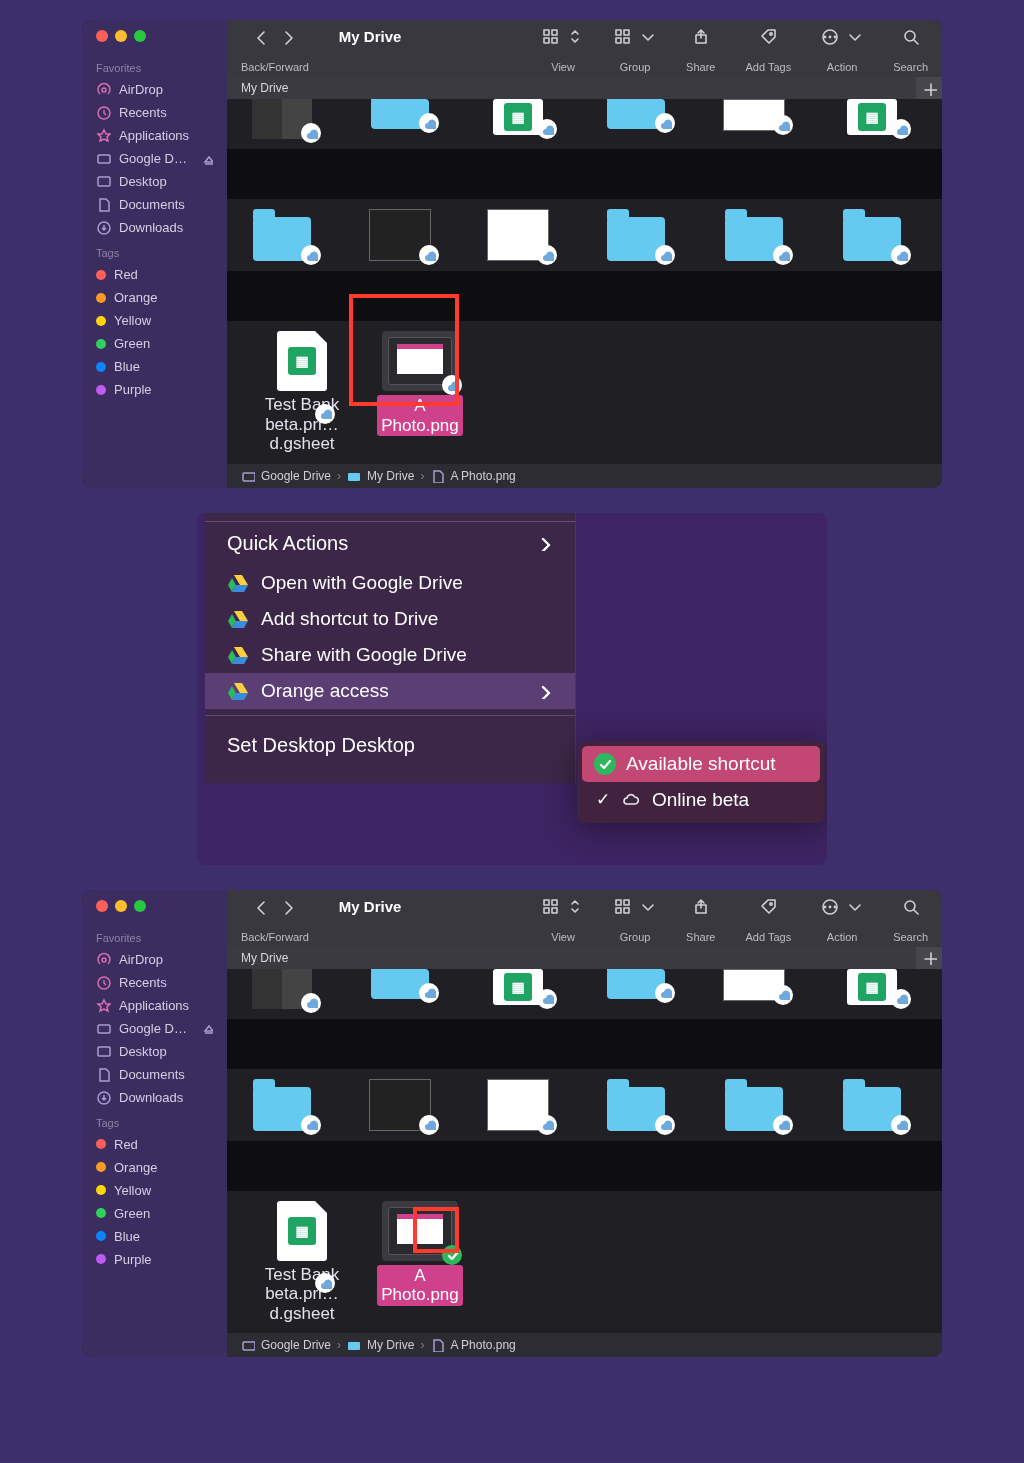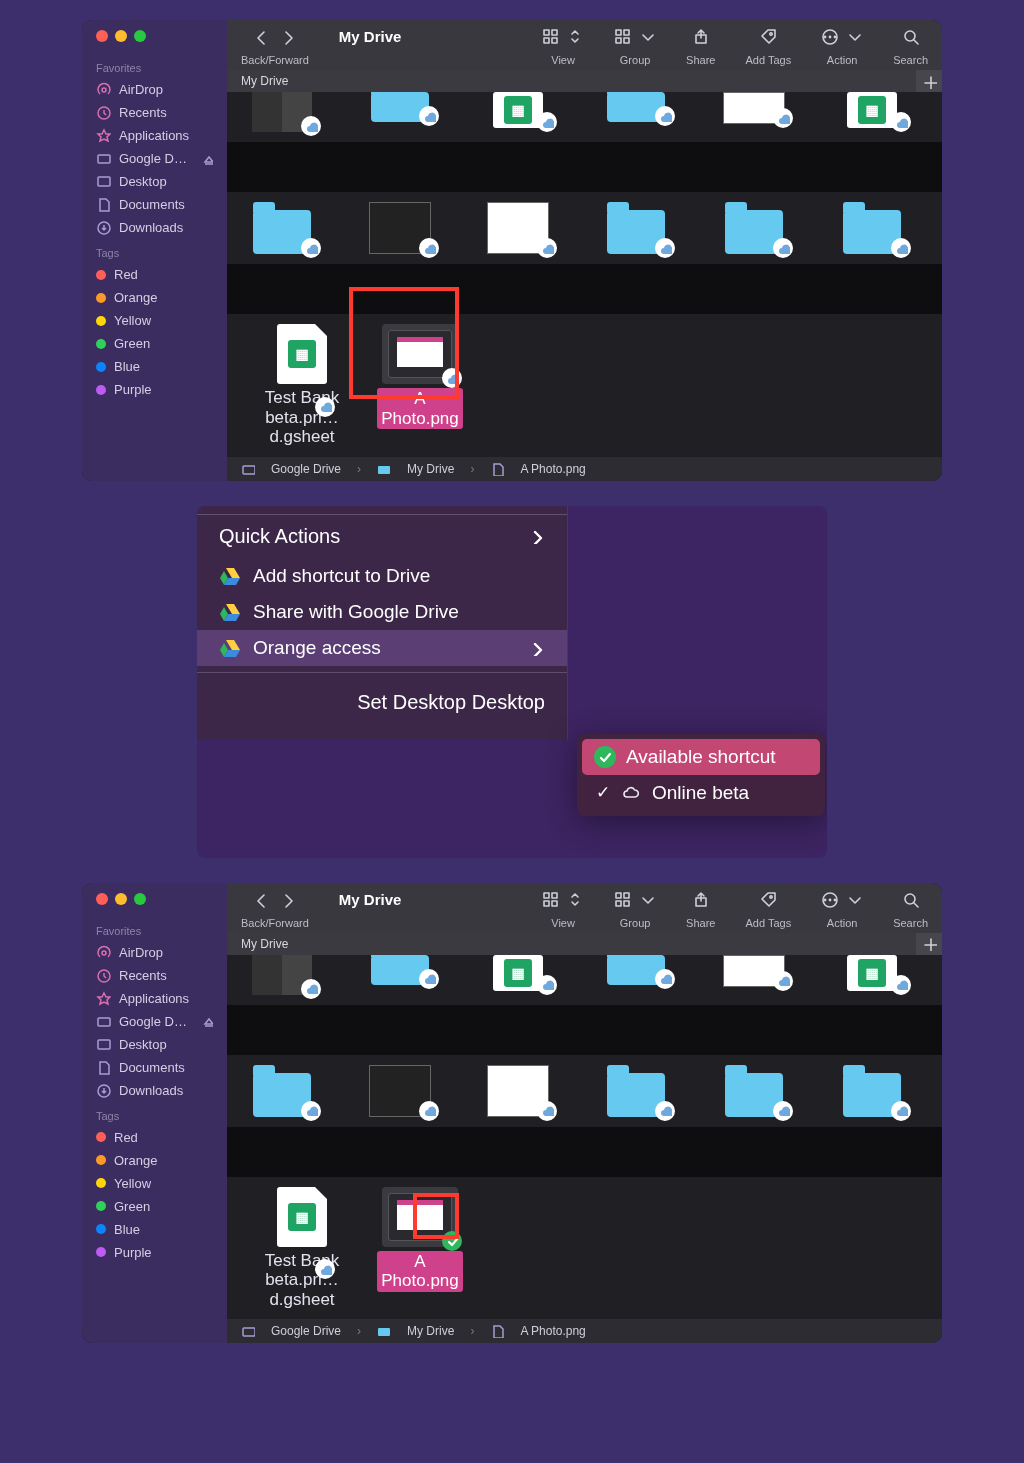--- a/index.html
+++ b/index.html
@@ -29,21 +29,21 @@
   .traffic{display:flex;gap:7px;padding:0 14px 12px;}
   .dot{width:12px;height:12px;border-radius:50%;}
   .dot.red{background:#ff5f57;} .dot.yellow{background:#febc2e;} .dot.green{background:#28c840;}
   .sb-head{font-size:11px;color:#8d85a8;padding:8px 14px 4px;}
   .sb-item{display:flex;align-items:center;gap:8px;padding:4px 14px;font-size:13px;color:#d4cfe4;}
   .sb-item svg,.sb-item .tag-dot{flex:none;}
   .tag-dot{width:10px;height:10px;border-radius:50%;}
   
   .main{flex:1;display:flex;flex-direction:column;}
   .toolbar{background:var(--toolbar-bg);padding:8px 14px 4px;display:flex;align-items:flex-start;gap:30px;}
-  .tb-block{display:flex;flex-direction:column;align-items:center;gap:9px;font-size:11px;color:#bdbdc7;}
+  .tb-block{display:flex;flex-direction:column;align-items:center;gap:16px;font-size:11px;color:#bdbdc7;}
   .tb-block .icons{display:flex;gap:8px;align-items:center;}
   .tb-block svg{width:17px;height:17px;}
   .title-area{flex:1;}
   .title-area .title{font-size:15px;font-weight:600;color:#fff;}
   .nav-arrows{display:flex;gap:10px;align-items:center;}
   .tab-strip{background:#3a3a40;padding:4px 0 4px 14px;font-size:12px;color:#d7d7de;position:relative;}
   .tab-strip .plus{position:absolute;right:0;top:0;width:26px;height:100%;display:flex;align-items:center;justify-content:center;background:#46464c;}
   
   .grid{flex:1;padding:0;overflow:hidden;}
   .row{display:flex;gap:48px;padding:10px 20px;align-items:flex-end;}
@@ -62,25 +62,25 @@
   .thumb .preview::before{content:"";position:absolute;top:0;left:0;right:0;height:5px;background:var(--accent-pink);}
   .big-thumb{width:60px;height:50px;background:#fff;border:1px solid #666;}
   .big-thumb.dark{background:#222;}
   .half{width:60px;height:40px;display:flex;}
   .half>div{flex:1;}
   .cloud-badge{position:absolute;bottom:-4px;right:-4px;width:20px;height:20px;border-radius:50%;background:#fff;display:flex;align-items:center;justify-content:center;}
   .cloud-badge svg{width:13px;height:13px;}
   .sync-badge{position:absolute;bottom:-4px;right:-4px;width:20px;height:20px;border-radius:50%;background:var(--green-check);display:flex;align-items:center;justify-content:center;}
   .red-box{position:absolute;border:4px solid var(--highlight-red);pointer-events:none;}
   
-  .pathbar{background:#2c2c32;padding:5px 14px;font-size:12px;color:#cfcfd8;display:flex;align-items:flex-end;gap:16px;}
+  .pathbar{background:#2c2c32;padding:5px 14px;font-size:12px;color:#cfcfd8;display:flex;align-items:flex-end;gap:6px;}
   .pathbar .chev{color:#7a7a82;}
   
   .ctx-wrap{width:630px;margin:0 auto 25px;background:#3d2462;border-radius:8px;padding:0;position:relative;height:352px;overflow:hidden;}
-  .ctx-menu{position:absolute;left:0;top:0;width:370px;background:rgba(60,40,70,0.9);border-right:1px solid rgba(255,255,255,0.08);padding:8px 0 14px;text-align:right;}
+  .ctx-menu{position:absolute;left:8px;top:0;width:370px;background:rgba(60,40,70,0.9);border-right:1px solid rgba(255,255,255,0.08);padding:8px 0 14px;}
   .ctx-head{font-size:20px;color:#fff;padding:10px 22px;display:flex;justify-content:space-between;align-items:center;border-top:1px solid rgba(255,255,255,0.2);}
   .ctx-item{display:flex;align-items:center;gap:12px;padding:7px 22px;font-size:19px;color:#fff;}
   .ctx-item.hover{background:var(--menu-hover);}
   .ctx-item .chev{margin-left:auto;}
   .ctx-sep{height:1px;background:rgba(255,255,255,0.18);margin:6px 0;}
   .ctx-bottom{font-size:20px;padding:12px 22px;color:#fff;}
   .gd-ico{width:22px;height:20px;flex:none;}
   .submenu{position:absolute;left:380px;top:228px;width:238px;background:rgba(65,35,60,0.92);border-radius:8px;padding:5px;box-shadow:0 6px 30px rgba(0,0,0,0.4);}
   .sub-item{display:flex;align-items:center;gap:10px;padding:7px 12px;font-size:19px;color:#fff;border-radius:5px;}
   .sub-item.sel{background:var(--submenu-pink);}
@@ -512,20 +512,26 @@
     <div class="ctx-head">
       <span>Quick Actions</span>
       <svg width="16" height="16">
             <use href="#chev-r-white"></use>
           </svg>
     </div>
     <div class="ctx-item">
           <svg class="gd-ico" viewBox="0 0 22 20">
             <use href="#gdrive"></use>
           </svg>
+          <span>Open with Google Drive</span>
+        </div>
+    <div class="ctx-item">
+          <svg class="gd-ico" viewBox="0 0 22 20">
+            <use href="#gdrive"></use>
+          </svg>
           <span>Add shortcut to Drive</span>
         </div>
     <div class="ctx-item">
           <svg class="gd-ico" viewBox="0 0 22 20">
             <use href="#gdrive"></use>
           </svg>
           <span>Share with Google Drive</span>
         </div>
     <div class="ctx-item hover">
           <svg class="gd-ico" viewBox="0 0 22 20">

